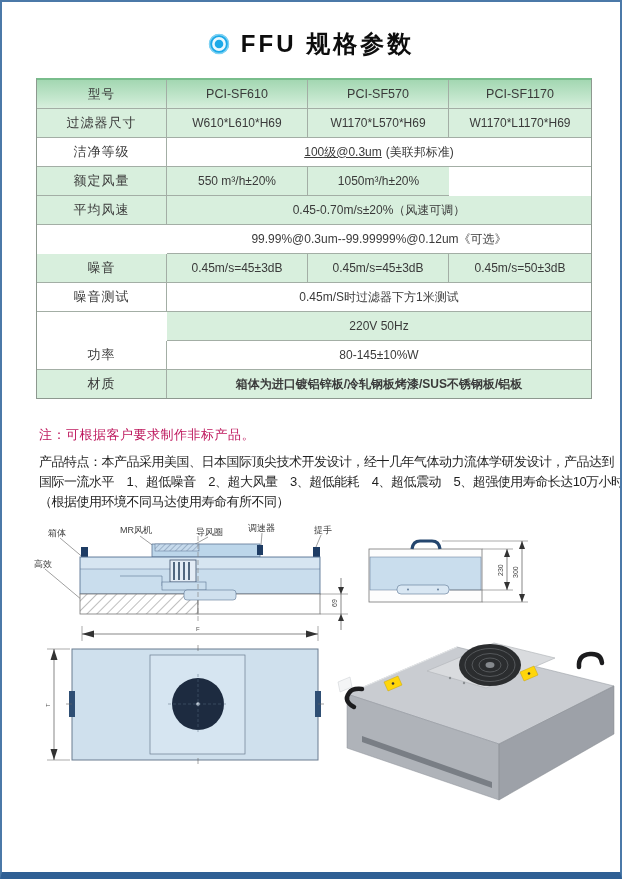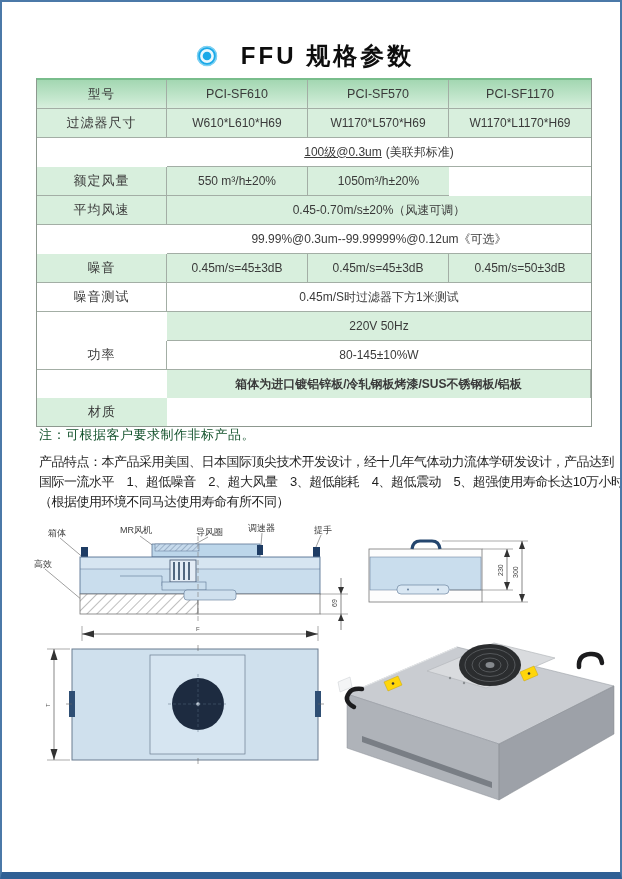--- a/index.html
+++ b/index.html
@@ -4,40 +4,40 @@
 <style>
   html,body{margin:0;padding:0;background:#e8e8e8;}
   .page{
     position:relative;width:622px;height:879px;background:#ffffff;
     font-family:"Liberation Sans",sans-serif;color:#333;overflow:hidden;
     border:2px solid #4b79a8;border-bottom:7px solid #2f5f94;box-sizing:border-box;
   }
   
   .titlebar{position:absolute;top:26px;left:0;right:0;display:flex;align-items:center;justify-content:center;gap:11px;}
   .title-icon{width:22px;height:22px;display:block;}
-  .page-title{margin:12px;font-size:24px;font-weight:bold;letter-spacing:3px;color:#0d0d0d;}
+  .page-title{margin:0;font-size:24px;font-weight:bold;letter-spacing:3px;color:#0d0d0d;}
   
   .tbl{position:absolute;left:34px;top:76px;width:554px;border:1px solid #8d988f;border-top:2px solid #79bd8c;background:#fff;}
   .tr{display:grid;grid-template-columns:130px 141px 141px 1fr;}
   .td{
     height:28px;display:flex;align-items:center;justify-content:center;
     border-right:1px solid #a3aea5;border-bottom:1px solid #a3aea5;
     font-size:12px;color:#3a3a3a;background:#fff;text-align:center;white-space:nowrap;overflow:hidden;
   }
   .td:last-child{border-right:none;text-align:right;}
   .tr:last-child .td{border-bottom:none;}
   .lab{font-size:13px;letter-spacing:1px;}
   .merged{grid-column:2/5;}
   .tr.g .td{background:#d8efdd;}
   .tr.th .td{background:linear-gradient(180deg,#a3d7b2 0%,#c6e8cf 70%,#d8efdd 100%);font-size:12.5px;}
   .bold{font-weight:bold;}
   .u{text-decoration:underline;}
   .gap{display:inline-block;width:4px;}
   
-  .note{position:absolute;left:37px;top:424px;margin:0;font-size:13px;color:#14532d;letter-spacing:.5px;}
+  .note{position:absolute;left:37px;top:424px;margin:0;font-size:13px;color:#be185d;letter-spacing:.5px;}
   .features{position:absolute;left:37px;top:450px;margin:0;font-size:13px;line-height:20px;color:#1f1f1f;letter-spacing:-.5px;}
   .features div{white-space:nowrap;}
   
   .drawings{position:absolute;left:0;top:518px;}
   .dlabel{font-size:9px;fill:#3c3c3c;}
   .dim{font-size:7px;fill:#444;}
   .dimtiny{font-size:6px;fill:#555;}
 </style>
 </head>
 <body>
@@ -60,20 +60,21 @@
       <div class="td">PCI-SF570</div>
       <div class="td">PCI-SF1170</div>
     </div>
     <div class="tr g">
       <div class="td lab">过滤器尺寸</div>
       <div class="td">W610*L610*H69</div>
       <div class="td">W1170*L570*H69</div>
       <div class="td">W1170*L1170*H69</div>
     </div>
     <div class="tr">
+      <div class="td lab">洁净等级</div>
       <div class="td merged">
         <span class="u">100级@0.3um</span>
         <span class="gap"></span>
         <span>(美联邦标准)</span>
       </div>
     </div>
     <div class="tr g">
       <div class="td lab">额定风量</div>
       <div class="td">550 m³/h±20%</div>
       <div class="td">1050m³/h±20%</div>
@@ -96,22 +97,22 @@
       <div class="td merged">0.45m/S时过滤器下方1米测试</div>
     </div>
     <div class="tr g">
       <div class="td merged">220V  50Hz</div>
     </div>
     <div class="tr">
       <div class="td lab">功率</div>
       <div class="td merged">80-145±10%W</div>
     </div>
     <div class="tr g">
+      <div class="td lab">材质</div>
       <div class="td merged bold">箱体为进口镀铝锌板/冷轧钢板烤漆/SUS不锈钢板/铝板</div>
-      <div class="td lab">材质</div>
     </div>
   </div>
 
   <p class="note">注：可根据客户要求制作非标产品。</p>
 
   <div class="features">
     <div>产品特点：本产品采用美国、日本国际顶尖技术开发设计，经十几年气体动力流体学研发设计，产品达到</div>
     <div>国际一流水平　1、超低噪音　2、超大风量　3、超低能耗　4、超低震动　5、超强使用寿命长达10万小时</div>
     <div>（根据使用环境不同马达使用寿命有所不同）</div>
   </div>

